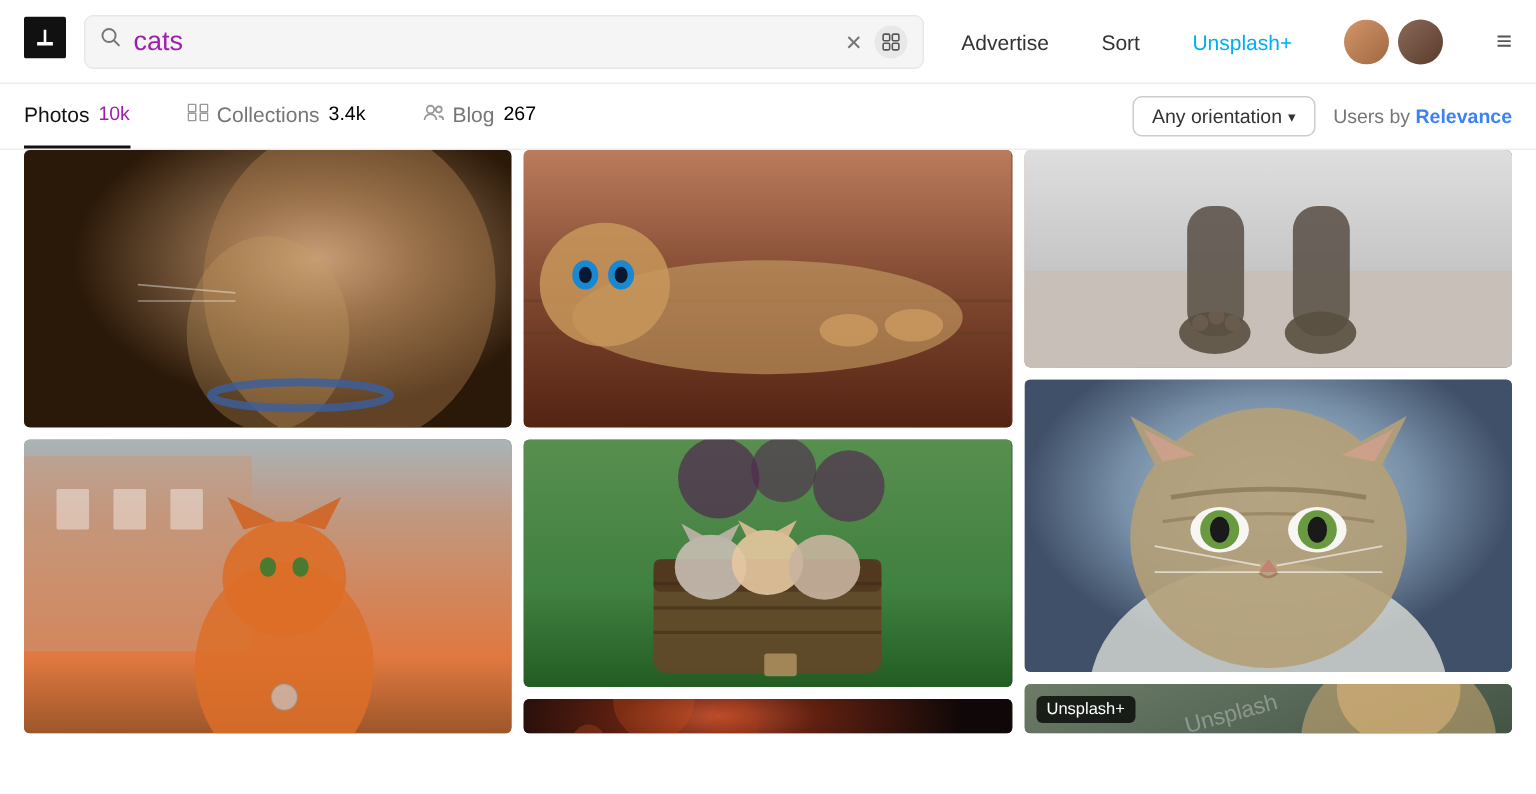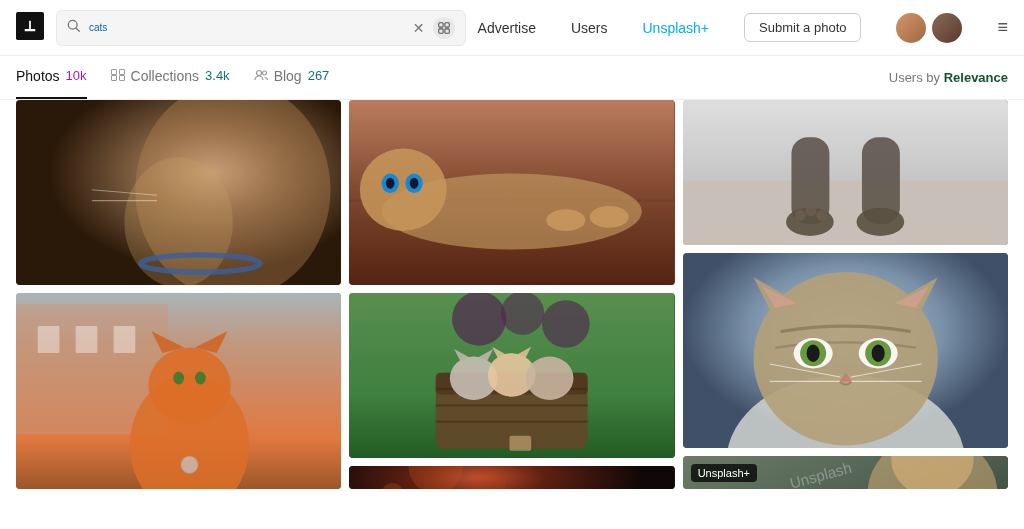--- a/index.html
+++ b/index.html
@@ -23,23 +23,23 @@
       border-radius: 6px;
       padding: 0 10px;
       height: 36px;
       gap: 8px;
       border: 1px solid #e8e8e8;
     }
     .search-bar input {
       border: none;
       background: transparent;
       flex: 1;
-      font-size: 10px;
+      font-size: 18px;
       outline: none;
-      color: #0369a1;
+      color: #a21caf;
     }
     .search-clear {
       cursor: pointer;
       color: #767676;
       font-size: 14px;
       line-height: 1;
     }
     .search-visual {
       width: 22px;
       height: 22px;
@@ -103,60 +103,60 @@
       cursor: pointer;
     }
 
     
     .tabs {
       display: flex;
       align-items: center;
       padding: 0 16px;
       height: 44px;
       border-bottom: 1px solid #ededed;
-      gap: 24px;
+      gap: 38px;
     }
     .tab-item {
       display: flex;
       align-items: center;
       gap: 6px;
       font-size: 14px;
       color: #767676;
       cursor: pointer;
       height: 100%;
       border-bottom: 2px solid transparent;
       padding-bottom: 2px;
     }
     .tab-item.active {
       color: #111;
       border-bottom: 2px solid #111;
       font-weight: 500;
     }
     .tab-count {
-      color: #0f766e;
+      color: #000000;
       font-size: 13px;
     }
     .tab-item.active .tab-count { color: #a21caf; }
     .filter-btn {
       display: flex;
       align-items: center;
       gap: 4px;
       border: 1px solid #ccc;
       border-radius: 6px;
       padding: 5px 12px;
       font-size: 13px;
       color: #333;
       background: #fff;
       cursor: pointer;
     }
     .sort-label {
       font-size: 13px;
       color: #767676;
     }
-    .sort-label strong { color: #14532d; }
+    .sort-label strong { color: #3b82f6; }
 
     
     .photo-grid {
       display: flex;
       gap: 8px;
       padding: 0 16px;
       height: calc(529px - 56px - 44px - 40px);
       overflow: hidden;
     }
     .grid-col {
@@ -245,23 +245,22 @@
         <rect x="2" y="2" width="5" height="5" rx="1" stroke="#555" stroke-width="1.2"></rect>
         <rect x="9" y="2" width="5" height="5" rx="1" stroke="#555" stroke-width="1.2"></rect>
         <rect x="2" y="9" width="5" height="5" rx="1" stroke="#555" stroke-width="1.2"></rect>
         <rect x="9" y="9" width="5" height="5" rx="1" stroke="#555" stroke-width="1.2"></rect>
       </svg>
     </div>
   </div>
 
   <nav class="header-nav">
     <a class="nav-link">Advertise</a>
-    <a class="nav-link">Users</a>
+    <a class="nav-link">Sort</a>
     <a class="nav-link brand">Unsplash+</a>
-    <button class="submit-btn">Submit a photo</button>
     <div class="avatar-group">
       <div class="avatar">
         <div class="avatar-inner"></div>
       </div>
       <div class="avatar avatar-2"></div>
     </div>
     <span class="menu-icon">≡</span>
   </nav>
 </header>
 
@@ -289,20 +288,24 @@
         <path d="M1 11c0-2.2 1.8-4 4-4s4 1.8 4 4" stroke="#999" stroke-width="1.2"></path>
         <circle cx="10.5" cy="4" r="2" stroke="#999" stroke-width="1.2"></circle>
         <path d="M10.5 8.5c1.5 0 3 .8 3 2.5" stroke="#999" stroke-width="1.2"></path>
       </svg>
     </span>
     <span>Blog</span>
     <span class="tab-count">267</span>
   </div>
 
   <div style="margin-left:auto; display:flex; align-items:center; gap:12px;">
+    <button class="filter-btn">
+      <span>Any orientation</span>
+      <span style="font-size:10px;">▾</span>
+    </button>
     <span class="sort-label">
       <span>Users by</span>&nbsp;<strong>Relevance</strong>
     </span>
   </div>
 </div>
 
 <div class="photo-grid">
 
   <div class="grid-col">
     <div class="photo-item col1-item1 cat1">

